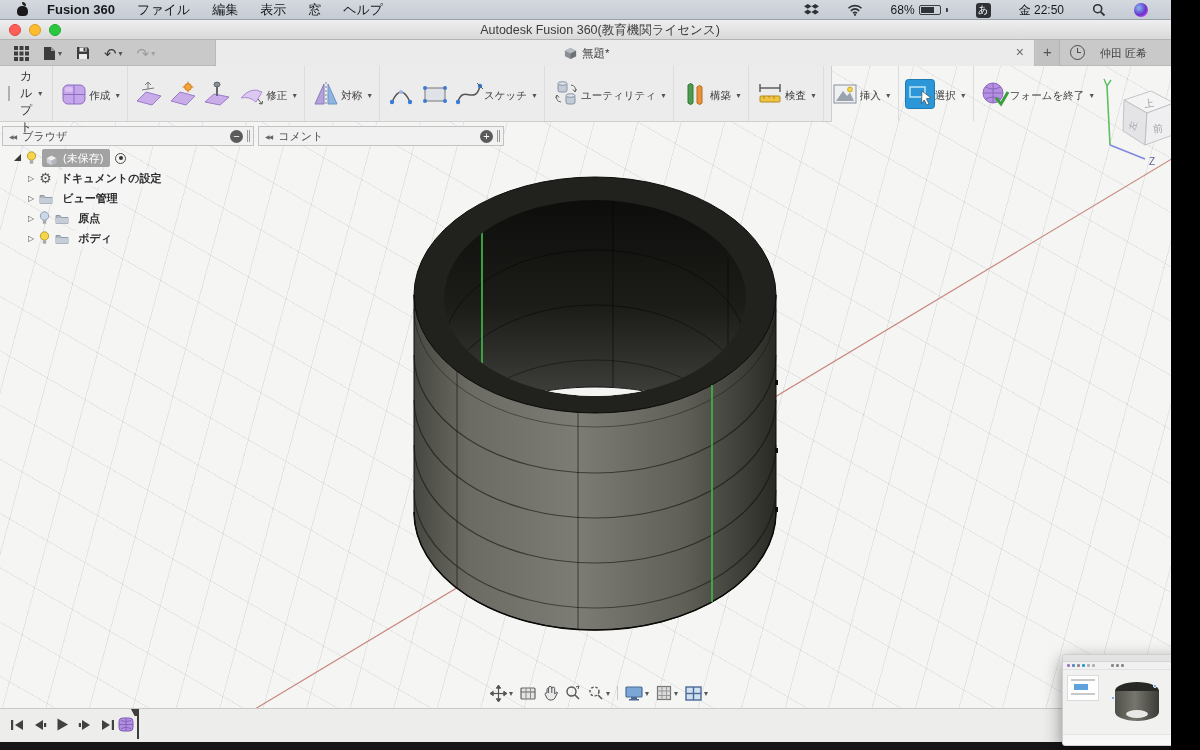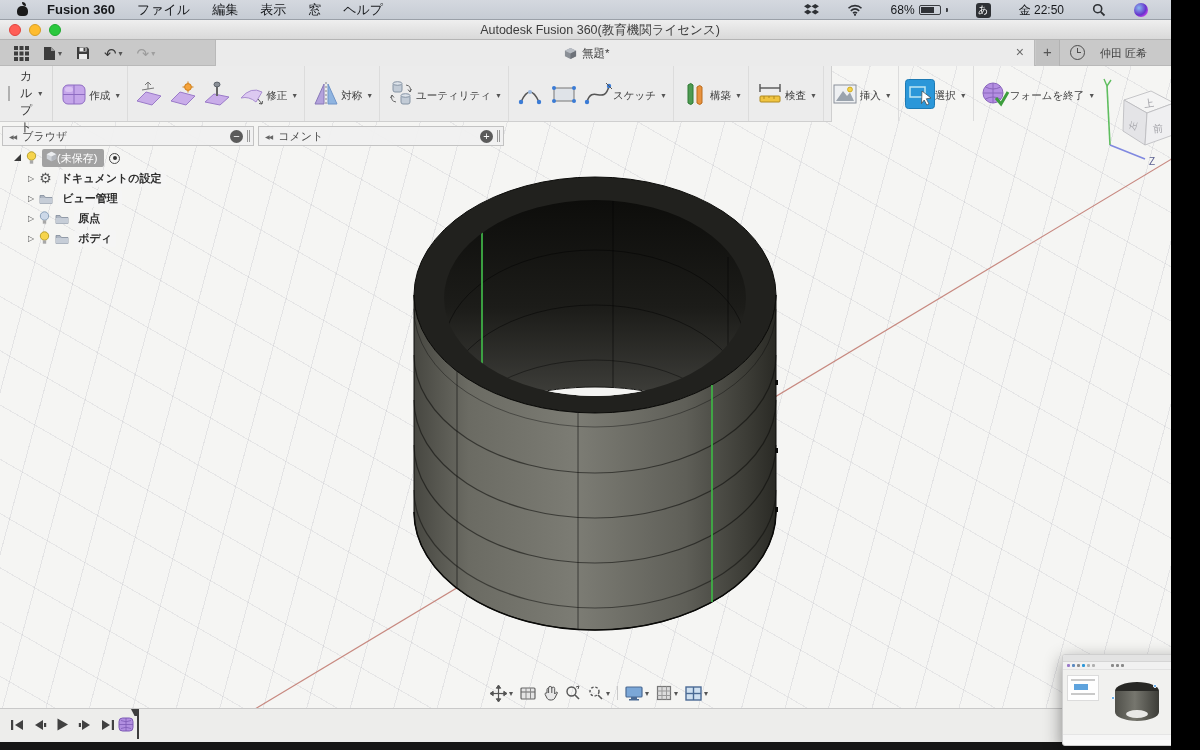--- a/index.html
+++ b/index.html
@@ -95,21 +95,21 @@
     line-height:12px; text-align:center; margin-right:4px; }
   .ph-grip { width:3px; height:12px; border-left:1px solid #9a9a9a; border-right:1px solid #9a9a9a; margin-right:3px; }
   .browser-header { left:2px; top:60px; width:252px; }
   .comment-header { left:258px; top:60px; width:246px; }
 
   .btree { position:absolute; left:2px; top:82px; width:252px; z-index:34; font-size:11px; color:#2c2c2c; }
   .trow { height:20px; display:flex; align-items:center; }
   .tri-open { width:0; height:0; border-left:7px solid transparent; border-bottom:7px solid #3a3a3a; margin:0 5px 2px 12px; }
   .tri-closed { font-size:8px; color:#555; margin:0 5px 0 26px; }
   .chip-label { background:rgba(244,244,244,0.85); padding:1px 4px; border-radius:2px;font-weight:bold; }
-  .sel-chip { display:flex; align-items:flex-start; gap:0; background:#a2a2a2; color:#fff; border-radius:2px;
+  .sel-chip { display:flex; align-items:flex-end; gap:6px; background:#a2a2a2; color:#fff; border-radius:2px;
     padding:1.5px 7px 1.5px 4px; }
   .radio { width:11px; height:11px; border:1.5px solid #4c4c4c; border-radius:50%; margin-left:5px; position:relative; }
   .radio::after { content:""; position:absolute; left:2.5px; top:2.5px; width:4px; height:4px; border-radius:50%; background:#333; }
   .gear-glyph { font-size:14px; color:#555; margin-right:5px; line-height:1; }
   .row-icon { margin-right:5px; display:inline-flex; }
 
   
   .navbar { position:absolute; left:490px; top:616px; height:22px; display:flex; align-items:center; gap:7px; z-index:30; }
   .nav-btn { display:flex; align-items:center; }
   .nav-sep { width:1px; height:14px; background:#c8c8c8; }
@@ -383,57 +383,57 @@
         </div>
         <div class="rg-label">
             <span>対称</span>
             <span class="mini-caret">▼</span>
           </div>
       </div>
 
       <div class="rgroup">
         <div class="rg-icons">
           <span><svg width="30" height="30" viewBox="0 0 30 30">
+                <path d="M6,23 Q15,3 24,23" fill="none" stroke="#555" stroke-width="1.5"></path>
+                <circle cx="6" cy="23" r="2.2" fill="#3a7bd5"></circle>
+                <circle cx="24" cy="23" r="2.2" fill="#3a7bd5"></circle>
+                <circle cx="15" cy="13" r="2" fill="#9ab8e0"></circle>
+              </svg></span>
+          <span><svg width="30" height="30" viewBox="0 0 30 30">
+                <rect x="5" y="9" width="20" height="13" fill="#dfe3e8" stroke="#777"></rect>
+                <circle cx="5" cy="9" r="2" fill="#3a7bd5"></circle>
+                <circle cx="25" cy="9" r="2" fill="#3a7bd5"></circle>
+                <circle cx="5" cy="22" r="2" fill="#3a7bd5"></circle>
+                <circle cx="25" cy="22" r="2" fill="#3a7bd5"></circle>
+              </svg></span>
+          <span><svg width="30" height="30" viewBox="0 0 30 30">
+                <path d="M4,23 C9,5 21,27 26,7" fill="none" stroke="#555" stroke-width="1.5"></path>
+                <circle cx="4" cy="23" r="2.2" fill="#3a7bd5"></circle>
+                <circle cx="26" cy="7" r="2.2" fill="#3a7bd5"></circle>
+                <path d="M26,7 l-3,-3 M26,7 l3,3" stroke="#555" fill="none"></path>
+              </svg></span>
+        </div>
+        <div class="rg-label">
+            <span>スケッチ</span>
+            <span class="mini-caret">▼</span>
+          </div>
+      </div>
+
+      <div class="rgroup">
+        <div class="rg-icons">
+          <span><svg width="30" height="30" viewBox="0 0 30 30">
                 <rect x="7" y="4" width="9" height="9" rx="2" fill="#c2cbd6" stroke="#8694a4"></rect>
                 <ellipse cx="11.5" cy="4.5" rx="4.5" ry="1.8" fill="#dde3ea" stroke="#8694a4"></ellipse>
                 <rect x="15" y="16" width="9" height="9" rx="2" fill="#c2cbd6" stroke="#8694a4"></rect>
                 <ellipse cx="19.5" cy="16.5" rx="4.5" ry="1.8" fill="#dde3ea" stroke="#8694a4"></ellipse>
                 <path d="M20,6 q6,1 4,7 M24,13 l-2,-2.5 M24,13 l1.5,-3 M10,23 q-6,-1 -4,-7 M6,16 l2,2.5 M6,16 l-1.5,3" stroke="#666" fill="none"></path>
               </svg></span>
         </div>
         <div class="rg-label">
             <span>ユーティリティ</span>
-            <span class="mini-caret">▼</span>
-          </div>
-      </div>
-
-      <div class="rgroup">
-        <div class="rg-icons">
-          <span><svg width="30" height="30" viewBox="0 0 30 30">
-                <path d="M6,23 Q15,3 24,23" fill="none" stroke="#555" stroke-width="1.5"></path>
-                <circle cx="6" cy="23" r="2.2" fill="#3a7bd5"></circle>
-                <circle cx="24" cy="23" r="2.2" fill="#3a7bd5"></circle>
-                <circle cx="15" cy="13" r="2" fill="#9ab8e0"></circle>
-              </svg></span>
-          <span><svg width="30" height="30" viewBox="0 0 30 30">
-                <rect x="5" y="9" width="20" height="13" fill="#dfe3e8" stroke="#777"></rect>
-                <circle cx="5" cy="9" r="2" fill="#3a7bd5"></circle>
-                <circle cx="25" cy="9" r="2" fill="#3a7bd5"></circle>
-                <circle cx="5" cy="22" r="2" fill="#3a7bd5"></circle>
-                <circle cx="25" cy="22" r="2" fill="#3a7bd5"></circle>
-              </svg></span>
-          <span><svg width="30" height="30" viewBox="0 0 30 30">
-                <path d="M4,23 C9,5 21,27 26,7" fill="none" stroke="#555" stroke-width="1.5"></path>
-                <circle cx="4" cy="23" r="2.2" fill="#3a7bd5"></circle>
-                <circle cx="26" cy="7" r="2.2" fill="#3a7bd5"></circle>
-                <path d="M26,7 l-3,-3 M26,7 l3,3" stroke="#555" fill="none"></path>
-              </svg></span>
-        </div>
-        <div class="rg-label">
-            <span>スケッチ</span>
             <span class="mini-caret">▼</span>
           </div>
       </div>
 
       <div class="rgroup">
         <div class="rg-icons">
           <span><svg width="30" height="30" viewBox="0 0 30 30">
                 <path d="M8,6 q3,-3 5,0 v18 q-2,3 -5,0 Z" fill="#4e9b52" stroke="#2f7a34"></path>
                 <path d="M17,8 q3,-3 5,0 v16 q-2,3 -5,0 Z" fill="#e8923e" stroke="#bb6c1d"></path>
               </svg></span>

